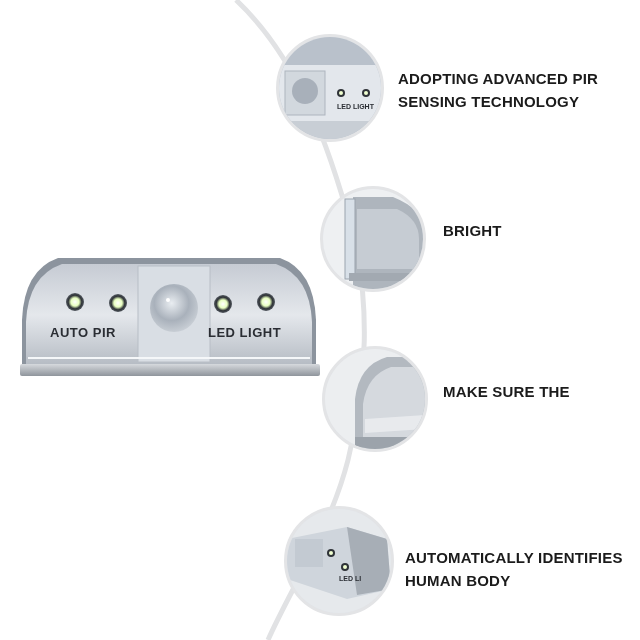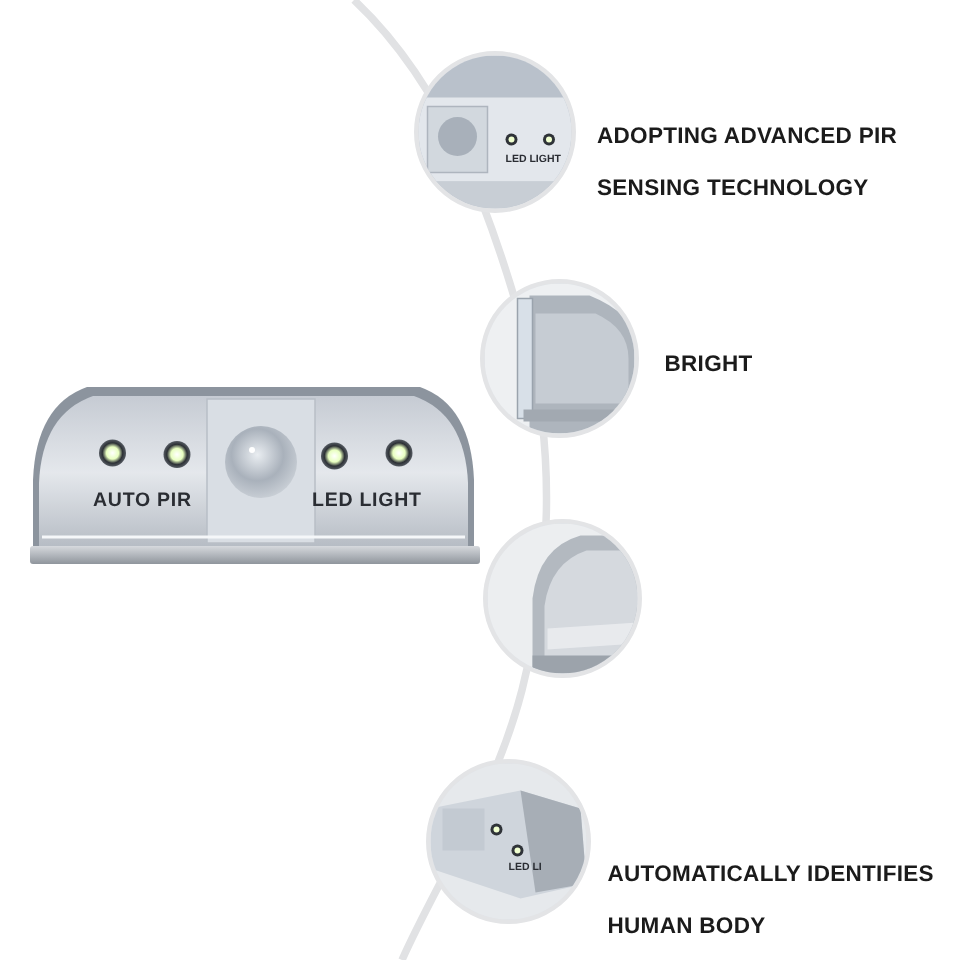--- a/index.html
+++ b/index.html
@@ -1,20 +1,20 @@
 <!DOCTYPE html>
 <html><head>
 <meta charset="utf-8">
 <style>
   html, body { margin:0; padding:0; background:#ffffff; }
   body { width:640px; height:640px; position:relative; overflow:hidden; font-family:"Liberation Sans", sans-serif; }
   .arc { position:absolute; left:0; top:0; width:640px; height:640px; }
   .feature-circle { position:absolute; border-radius:50%; overflow:hidden; box-sizing:border-box; border:3px solid #e3e4e6; background:#dfe3e8; }
   .feature-text { position:absolute; color:#1b1b1b; font-weight:bold; font-size:15px; line-height:23px; letter-spacing:0.2px; }
-  .feature-text div { white-space:nowrap;margin-top:12px; }
+  .feature-text div { white-space:nowrap; }
   .product { position:absolute; left:18px; top:250px; width:302px; height:128px; }
   .lbl { position:absolute; font-weight:bold; color:#2a2d33; font-size:13px; letter-spacing:0.5px; }
 </style>
 </head>
 <body>
 
 <svg class="arc" viewBox="0 0 640 640">
   <path d="M 236 0 C 300 60, 330 150, 352 230 C 370 300, 368 380, 348 460 C 330 530, 290 590, 268 640" fill="none" stroke="#e1e2e4" stroke-width="5"></path>
 </svg>
 
@@ -47,21 +47,21 @@
     <rect x="120" y="16" width="72" height="96" fill="#d9dee4" stroke="#b8bec6" stroke-width="1"></rect>
     <circle cx="156" cy="58" r="24" fill="url(#pir)"></circle>
     <circle cx="150" cy="50" r="2" fill="#ffffff"></circle>
     <circle cx="57" cy="52" r="9" fill="url(#led)"></circle>
     <circle cx="100" cy="53" r="9" fill="url(#led)"></circle>
     <circle cx="205" cy="54" r="9" fill="url(#led)"></circle>
     <circle cx="248" cy="52" r="9" fill="url(#led)"></circle>
     <rect x="2" y="114" width="300" height="12" rx="2" fill="url(#base)"></rect>
     <line x1="10" y1="108" x2="292" y2="108" stroke="#f5f7f9" stroke-width="2"></line>
   </svg>
-  <span class="lbl" style="left:44px; top:75px;">AUTO PIR</span>
+  <span class="lbl" style="left:32px; top:75px;">AUTO PIR</span>
   <span class="lbl" style="left:190px; top:75px;">LED LIGHT</span>
 </div>
 
 <div class="feature-circle" style="left:276px; top:34px; width:108px; height:108px;">
   <svg width="102" height="102" viewBox="0 0 102 102">
     <rect x="0" y="0" width="102" height="102" fill="#b9c1cb"></rect>
     <rect x="0" y="28" width="102" height="56" fill="#e3e7ec"></rect>
     <rect x="6" y="34" width="40" height="44" fill="#d2d8de" stroke="#aeb5be"></rect>
     <circle cx="26" cy="54" r="13" fill="#a8b0ba"></circle>
     <circle cx="62" cy="56" r="4" fill="#2f3338"></circle>
@@ -93,31 +93,32 @@
 <div class="feature-circle" style="left:322px; top:346px; width:106px; height:106px;">
   <svg width="100" height="100" viewBox="0 0 100 100">
     <rect width="100" height="100" fill="#eceef0"></rect>
     <path d="M 30 100 L 30 50 Q 34 16 62 8 L 100 8 L 100 100 Z" fill="#b3b9c0"></path>
     <path d="M 38 100 L 38 55 Q 42 26 66 18 L 100 18 L 100 100 Z" fill="#d5d9de"></path>
     <path d="M 40 70 L 100 66 L 100 80 L 40 84 Z" fill="#eff1f3" opacity="0.7"></path>
     <rect x="30" y="88" width="70" height="12" fill="#9ca3ab"></rect>
   </svg>
 </div>
 <div class="feature-text" style="left:443px; top:380px;">
+  <div>MAKE SURE THE</div>
 </div>
 
 <div class="feature-circle" style="left:284px; top:506px; width:110px; height:110px;">
   <svg width="104" height="104" viewBox="0 0 104 104">
     <rect width="104" height="104" fill="#e6e9ec"></rect>
     <path d="M 0 30 L 60 18 L 100 30 L 104 80 L 60 90 L 0 70 Z" fill="#cfd5dc"></path>
     <path d="M 60 18 L 100 30 L 104 80 L 70 86 Z" fill="#a7aeb6"></path>
     <rect x="8" y="30" width="28" height="28" fill="#c3cad2"></rect>
     <circle cx="44" cy="44" r="4" fill="#2f3338"></circle>
       <circle cx="44" cy="44" r="2" fill="#f0ffd0"></circle>
     <circle cx="58" cy="58" r="4" fill="#2f3338"></circle>
       <circle cx="58" cy="58" r="2" fill="#f0ffd0"></circle>
   </svg>
   <span style="position:absolute; left:52px; top:66px; font-size:7px; font-weight:bold; color:#2a2d33;">LED LI</span>
 </div>
-<div class="feature-text" style="left:405px; top:559px;">
+<div class="feature-text" style="left:405px; top:546px;">
   <div>AUTOMATICALLY IDENTIFIES</div>
   <div>HUMAN BODY</div>
 </div>
 
 </body></html>

